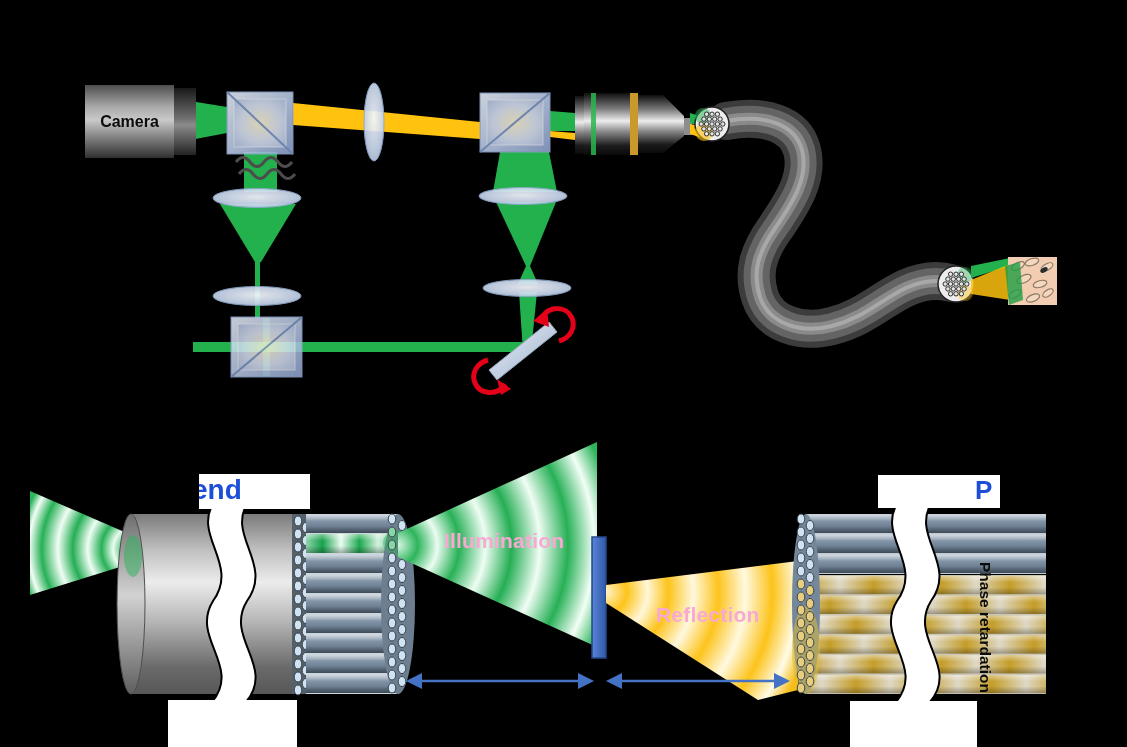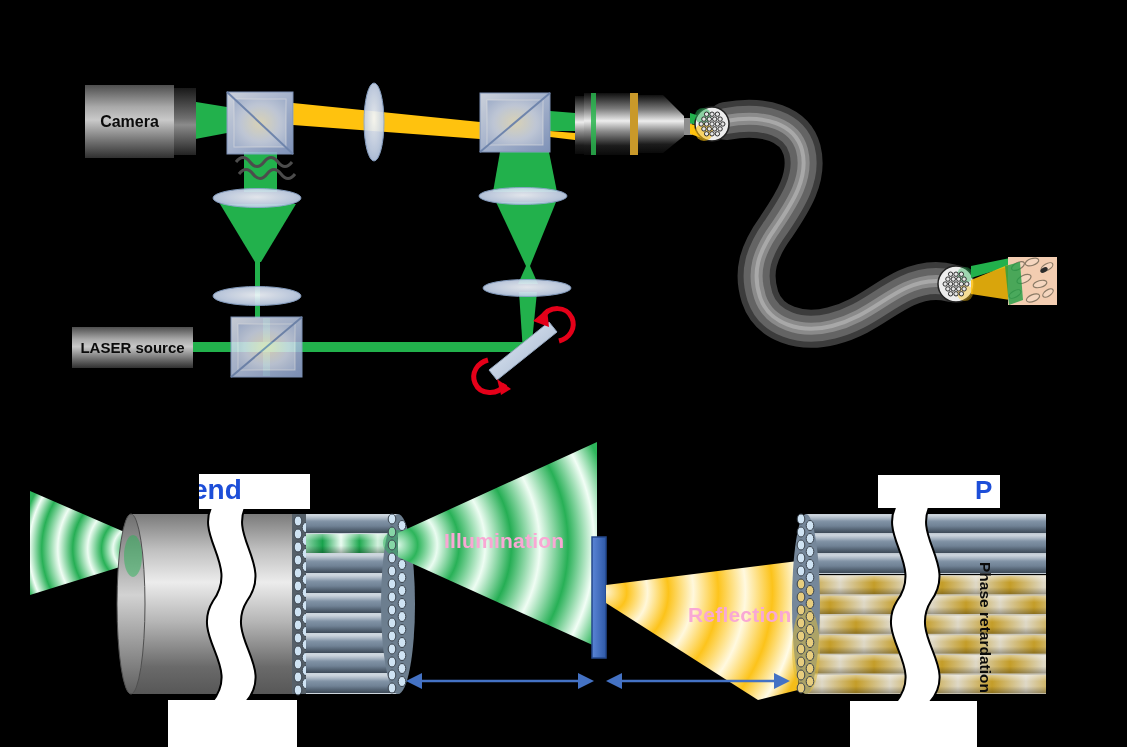--- a/index.html
+++ b/index.html
@@ -17,21 +17,21 @@
   #end-box{left:199px;top:474px;width:111px;height:35px;font-size:28px;}
   #end-box span{display:inline-block;margin-left:-7px;margin-top:-1px;}
   #p-box{left:878px;top:475px;width:122px;height:33px;font-size:26px;}
   #p-box span{display:inline-block;margin-left:97px;margin-top:-1px;}
   #bl-box{left:168px;top:700px;width:129px;height:47px;}
   #br-box{left:850px;top:701px;width:127px;height:46px;}
   #camera-box{left:85px;top:85px;width:89px;height:73px;font-size:16px;}
   #camera-cap{left:174px;top:88px;width:22px;height:67px;}
   #laser-box{left:72px;top:327px;width:121px;height:41px;font-size:15px;}
   #illum-label{left:444px;top:529px;}
-  #refl-label{left:656px;top:603px;padding-left:32px;}
+  #refl-label{left:656px;top:603px;}
 </style>
 </head>
 <body>
 
 <div class="stage">
 
 <svg id="art" width="1127" height="747" viewBox="0 0 1127 747">
 <defs>
   <linearGradient id="gMetal" x1="0" y1="0" x2="0" y2="1">
     <stop offset="0" stop-color="#0f0f0f"></stop>
@@ -482,23 +482,20 @@
   <line x1="618" y1="681" x2="778" y2="681" stroke-width="2.5"></line>
   <polygon points="606,681 622,673 622,689" stroke="none"></polygon>
   <polygon points="790,681 774,673 774,689" stroke="none"></polygon>
 </g>
 </svg>
 
 <div class="device-box" id="camera-box">
   <span>Camera</span>
 </div>
 <div class="device-cap" id="camera-cap"></div>
-<div class="device-box" id="laser-box">
-  <span>LASER source</span>
-</div>
 
 <div class="fan-label" id="illum-label">Illumination</div>
 <div class="fan-label" id="refl-label">Reflection</div>
 <div class="phase-label">Phase retardation</div>
 
 <div class="white-box" id="end-box">
   <span>end</span>
 </div>
 <div class="white-box" id="p-box">
   <span>P</span>

